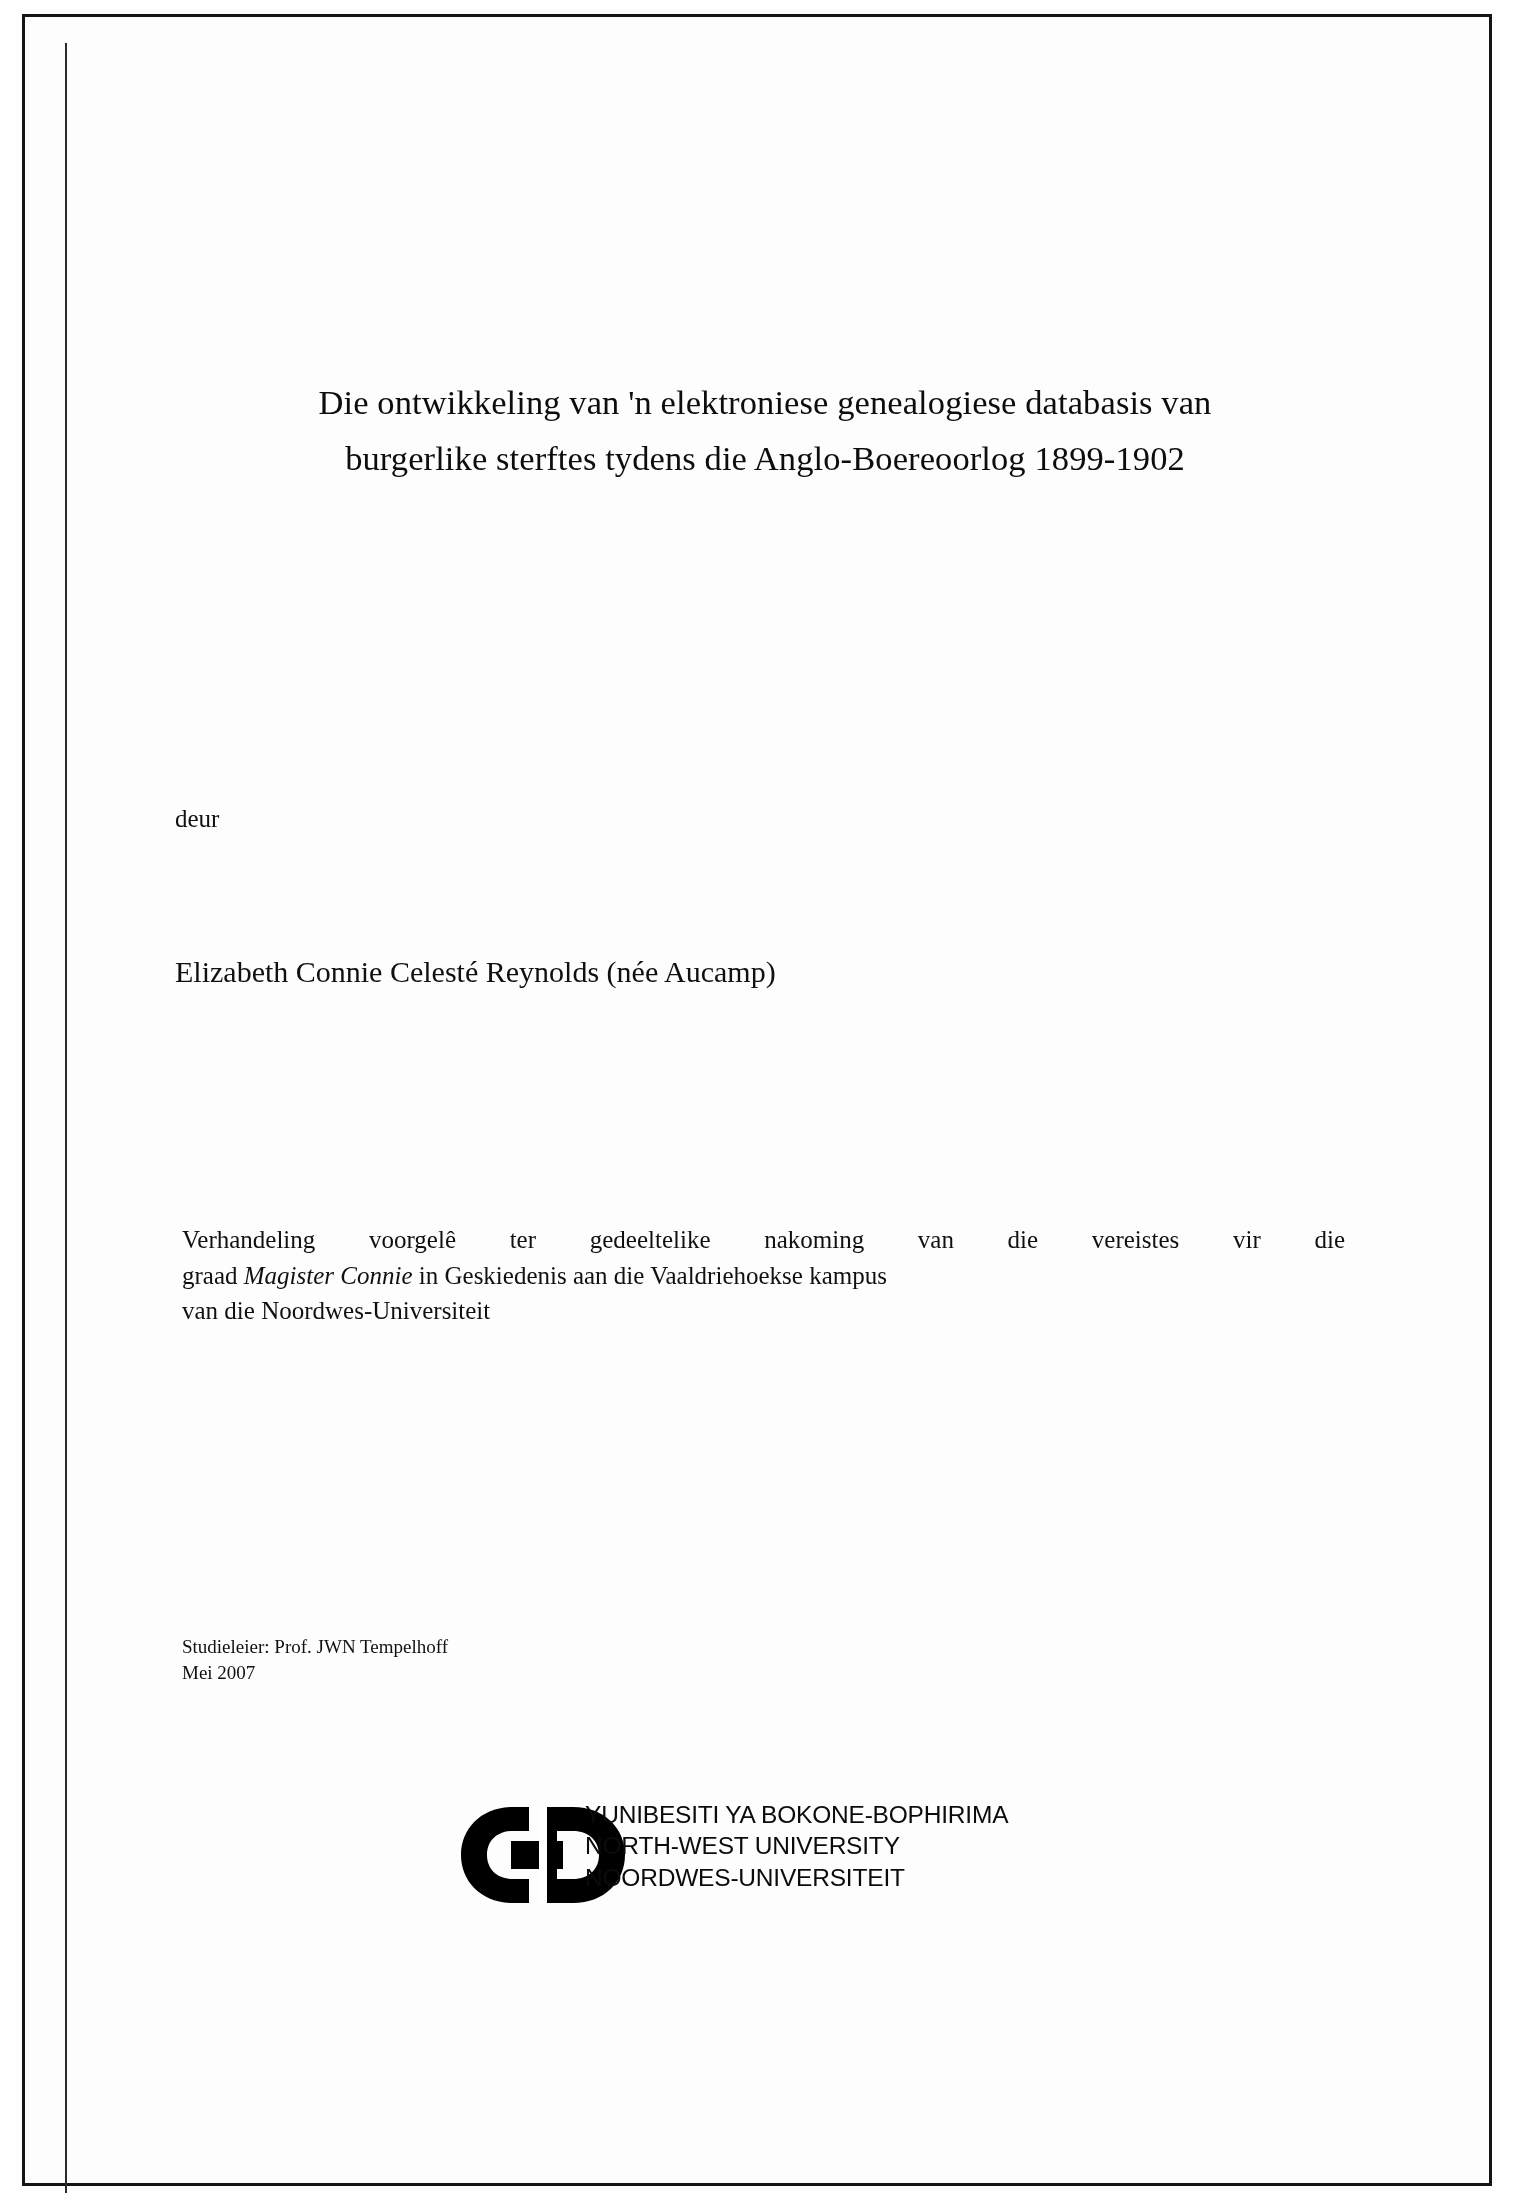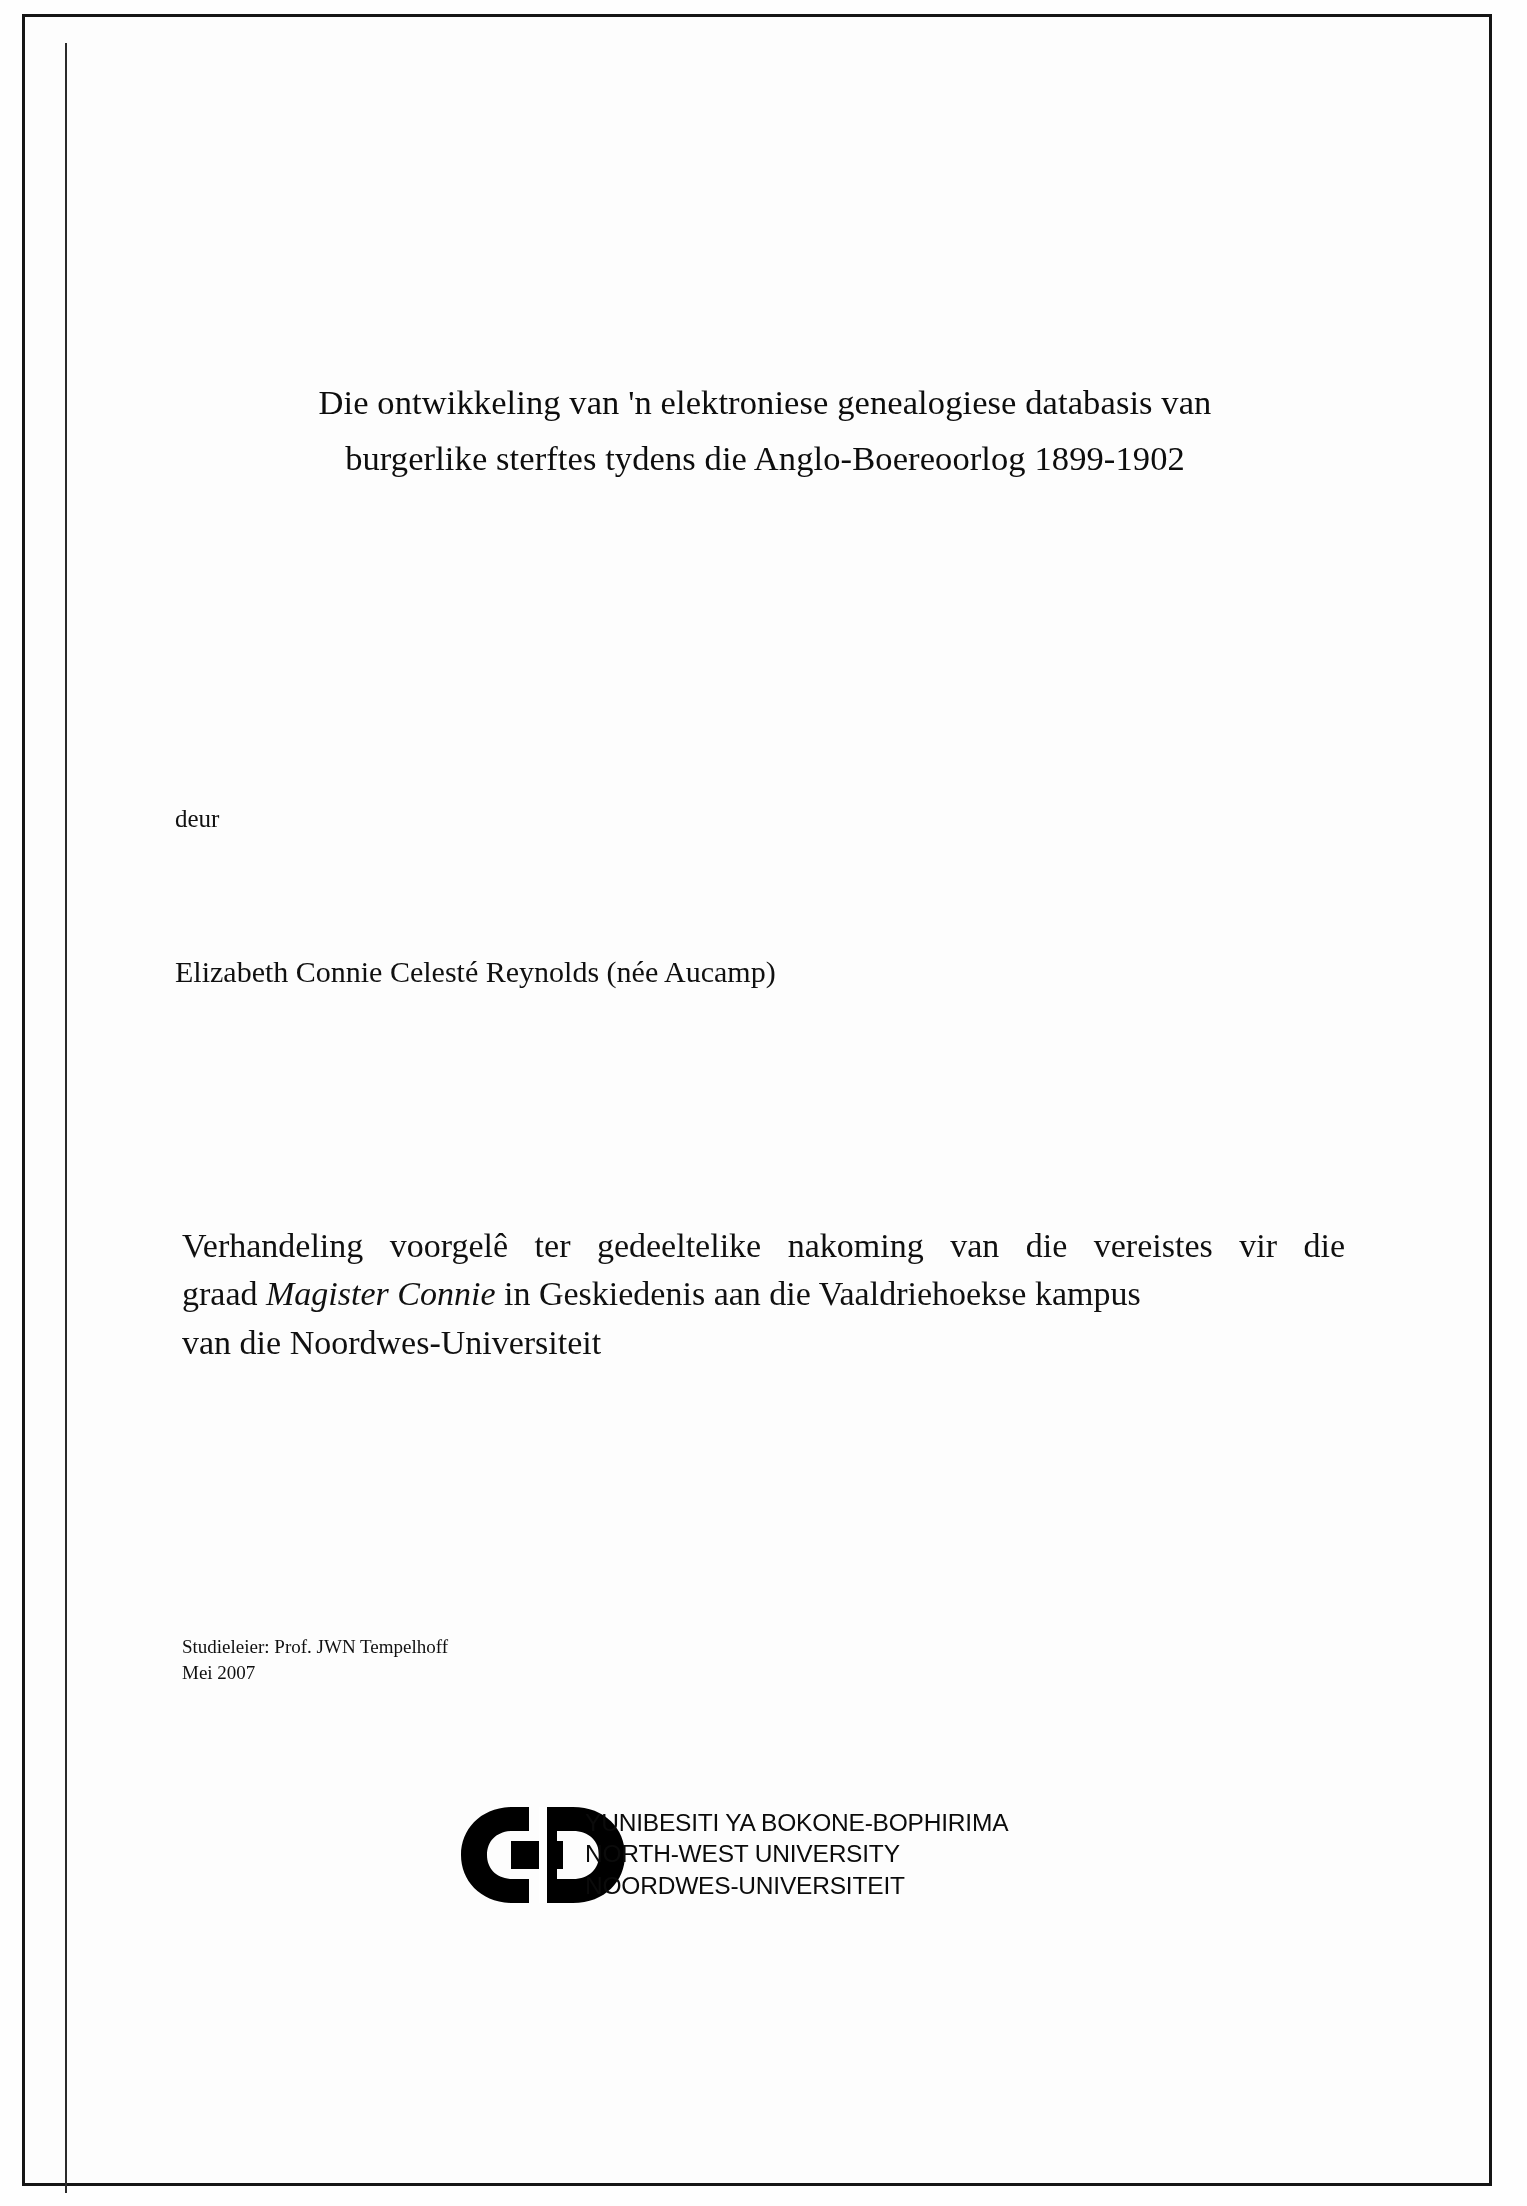--- a/index.html
+++ b/index.html
@@ -86,21 +86,21 @@
     text-align: left;
     font-size: 30px;
     color: #101010;
   }
 
   .statement {
     position: absolute;
     left: 182px;
     top: 1222px;
     width: 1163px;
-    font-size: 34px;
+    font-size: 25px;
     line-height: 1.42;
     color: #101010;
   }
   .statement p {
     margin: 0;
   }
   .statement .justified {
     text-align: justify;
     text-align-last: justify;
   }
@@ -130,21 +130,21 @@
   .logo-mark {
     position: absolute;
     left: 0;
     top: 6px;
     width: 200px;
     height: 108px;
   }
   .logo-text {
     position: absolute;
     left: 130px;
-    top: 12px;
+    top: 4px;
     font-family: "Liberation Sans", sans-serif;
     font-size: 24.5px;
     line-height: 1.28;
     letter-spacing: -0.2px;
     color: #0b0b0b;
     font-weight: 500;
   }
   .logo-text div { white-space: nowrap; }
 </style>
 </head>

